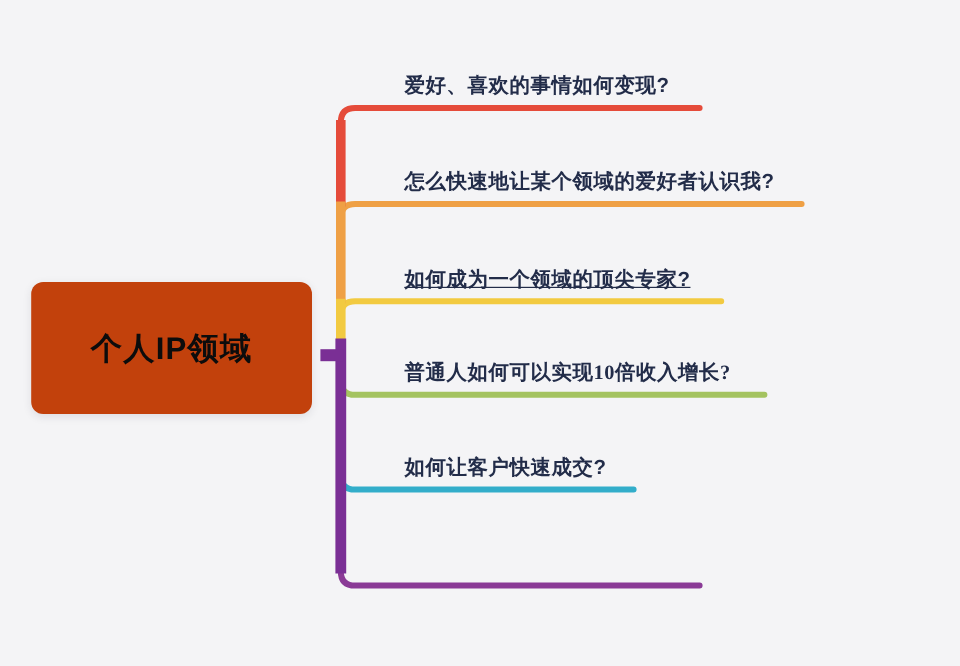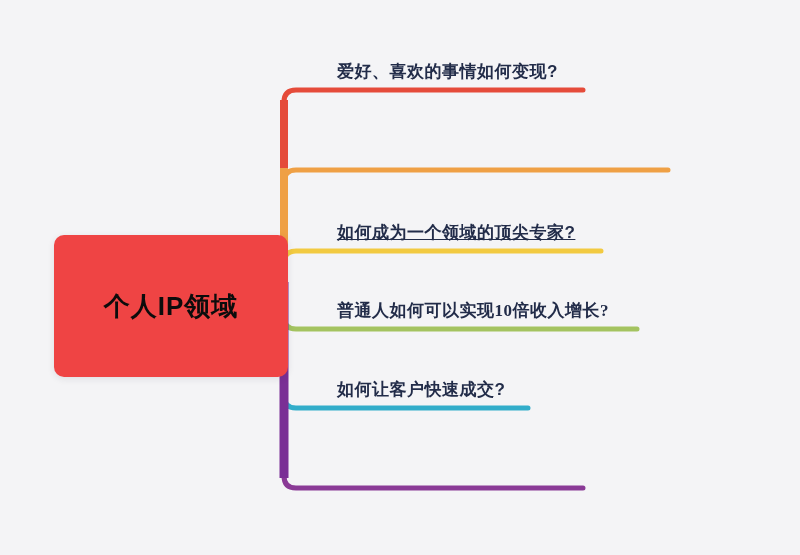--- a/index.html
+++ b/index.html
@@ -17,25 +17,25 @@
   }
   .connector-svg {
     position: absolute;
     left: 0;
     top: 0;
     width: 800px;
     height: 555px;
   }
   .central-topic {
     position: absolute;
-    left: 54px;
+    left: 26px;
     top: 235px;
     width: 234px;
-    height: 142px;
-    background: #ef4444;
+    height: 110px;
+    background: #c2410c;
     border-radius: 10px;
     box-shadow: 0 2px 7px rgba(40,40,60,0.10);
     display: flex;
     flex-direction: column;
     align-items: center;
     justify-content: center;
     text-align: center;
     cursor: pointer;
   }
   .central-topic .title-line {
@@ -84,17 +84,18 @@
     <path d="M 284 249 L 284 290" stroke-width="8" stroke="#f2ca41"></path>
     <path d="M 284 282 L 284 478" stroke-width="9" stroke="#7a2f95"></path>
     <path d="M 267 296 L 286 296" stroke-width="10" stroke="#7a2f95"></path>
   </svg>
 
   <div class="central-topic">
     <span class="title-line">个人IP领域</span>
   </div>
 
   <div class="branch-label b1">爱好、喜欢的事情如何变现?</div>
+  <div class="branch-label b2">怎么快速地让某个领域的爱好者认识我?</div>
   <div class="branch-label b3">如何成为一个领域的顶尖专家?</div>
   <div class="branch-label b4">普通人如何可以实现10倍收入增长?</div>
   <div class="branch-label b5">如何让客户快速成交?</div>
 
 </div>
 
 </body></html>

